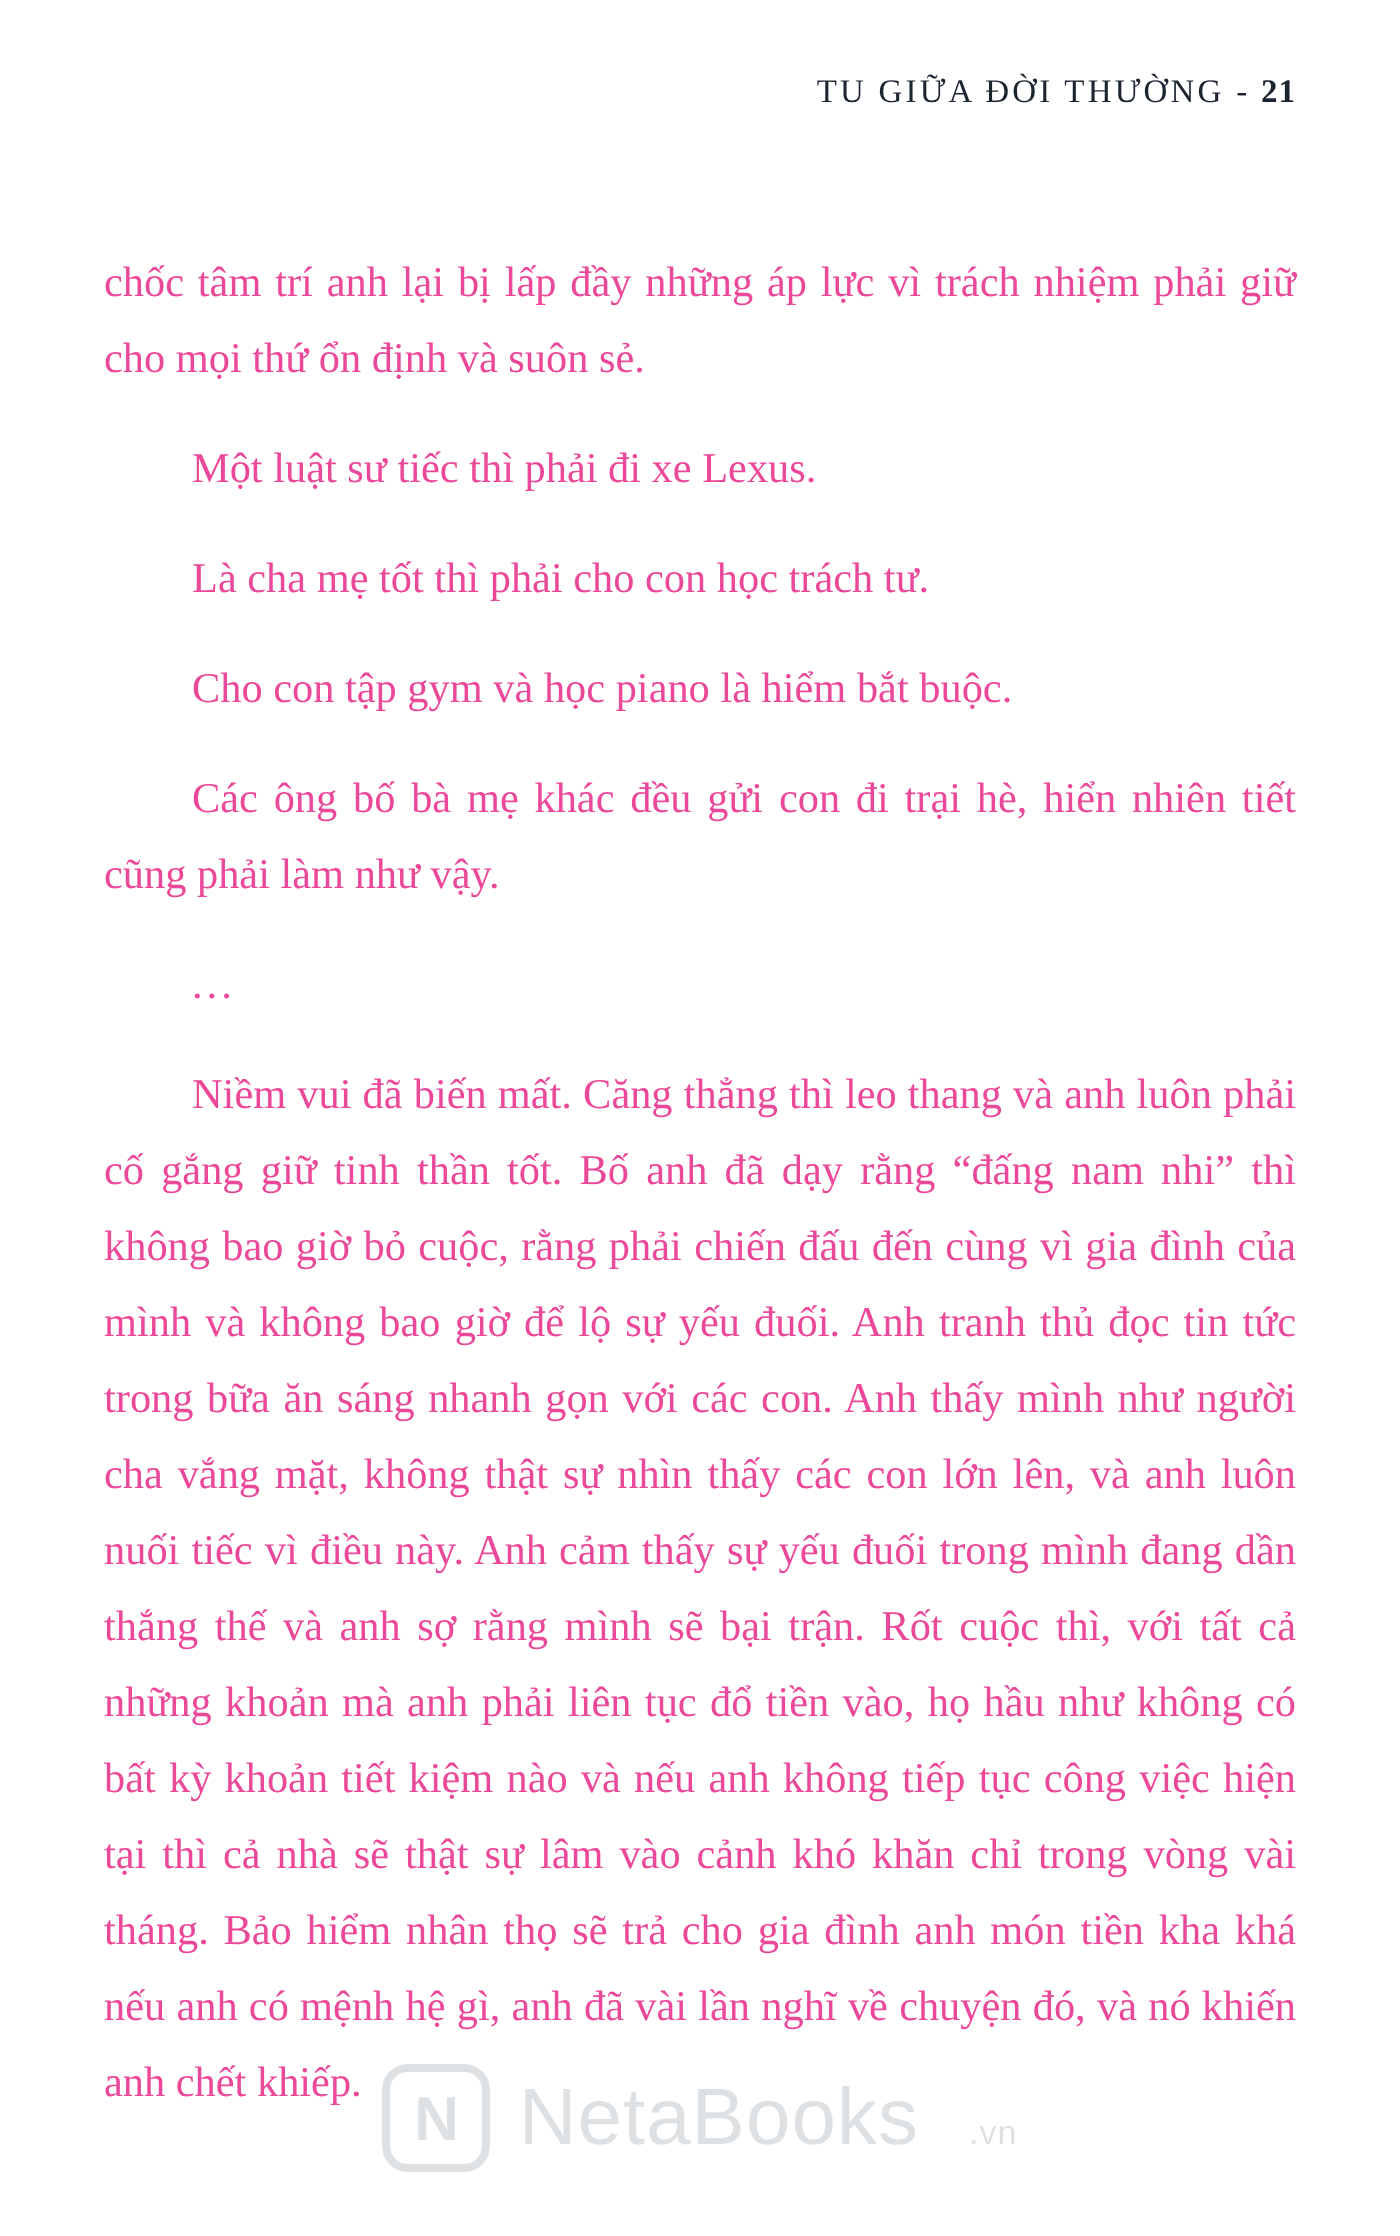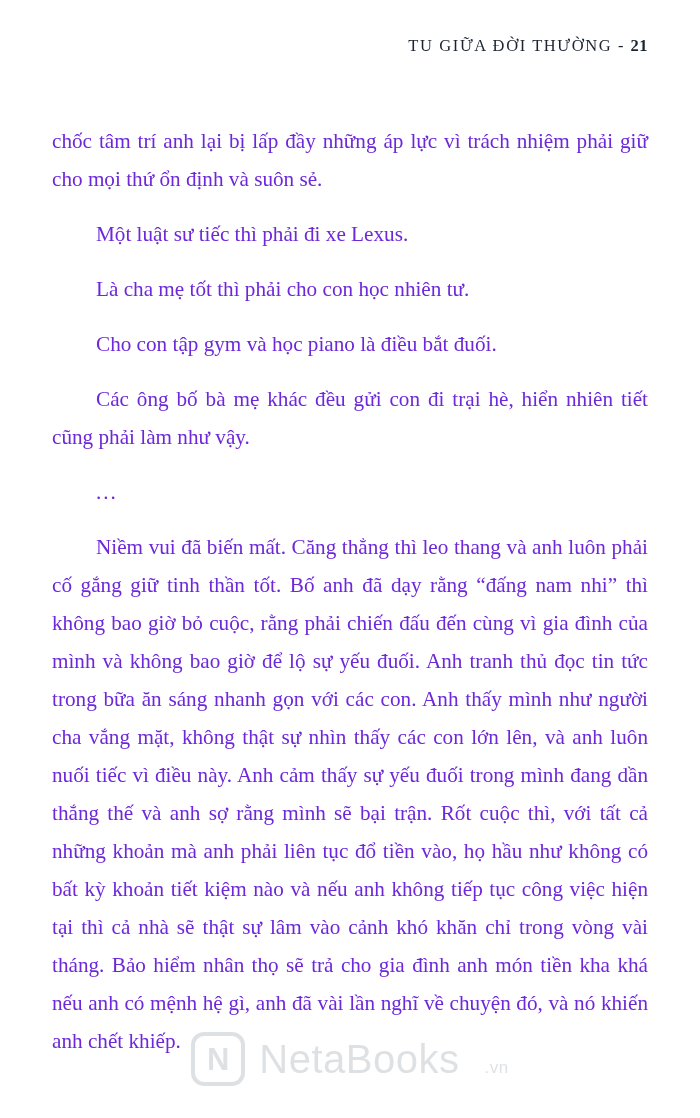--- a/index.html
+++ b/index.html
@@ -41,21 +41,21 @@
   }
 
   .body-text {
     position: absolute;
     top: 122px;
     left: 52px;
     width: 596px;
     font-size: 21.2px;
     line-height: 38px;
     text-align: justify;
-    color: #6d28d9;
+    color: #ec4899;
   }
 
   .body-text p {
     margin: 0;
   }
 
   .para-indent {
     text-indent: 44px;
   }
 
@@ -121,22 +121,22 @@
 
   <div class="running-head">
     <span>TU GIỮA ĐỜI THƯỜNG</span>
     <span class="sep">-</span>
     <span class="folio">21</span>
   </div>
 
   <div class="body-text">
     <p>chốc tâm trí anh lại bị lấp đầy những áp lực vì trách nhiệm phải giữ cho mọi thứ ổn định và suôn sẻ.</p>
     <p class="para-indent gap-before">Một luật sư tiếc thì phải đi xe Lexus.</p>
-    <p class="para-indent gap-before">Là cha mẹ tốt thì phải cho con học nhiên tư.</p>
-    <p class="para-indent gap-before">Cho con tập gym và học piano là điều bắt đuối.</p>
+    <p class="para-indent gap-before">Là cha mẹ tốt thì phải cho con học trách tư.</p>
+    <p class="para-indent gap-before">Cho con tập gym và học piano là hiểm bắt buộc.</p>
     <p class="para-indent gap-before">Các ông bố bà mẹ khác đều gửi con đi trại hè, hiển nhiên tiết cũng phải làm như vậy.</p>
     <p class="ellipsis-line gap-before">...</p>
     <p class="para-indent gap-before">Niềm vui đã biến mất. Căng thẳng thì leo thang và anh luôn phải cố gắng giữ tinh thần tốt. Bố anh đã dạy rằng “đấng nam nhi” thì không bao giờ bỏ cuộc, rằng phải chiến đấu đến cùng vì gia đình của mình và không bao giờ để lộ sự yếu đuối. Anh tranh thủ đọc tin tức trong bữa ăn sáng nhanh gọn với các con. Anh thấy mình như người cha vắng mặt, không thật sự nhìn thấy các con lớn lên, và anh luôn nuối tiếc vì điều này. Anh cảm thấy sự yếu đuối trong mình đang dần thắng thế và anh sợ rằng mình sẽ bại trận. Rốt cuộc thì, với tất cả những khoản mà anh phải liên tục đổ tiền vào, họ hầu như không có bất kỳ khoản tiết kiệm nào và nếu anh không tiếp tục công việc hiện tại thì cả nhà sẽ thật sự lâm vào cảnh khó khăn chỉ trong vòng vài tháng. Bảo hiểm nhân thọ sẽ trả cho gia đình anh món tiền kha khá nếu anh có mệnh hệ gì, anh đã vài lần nghĩ về chuyện đó, và nó khiến anh chết khiếp.</p>
   </div>
 
   <div class="watermark">
     <div class="wm-mark">
       <span>N</span>
     </div>
     <div class="wm-text">

